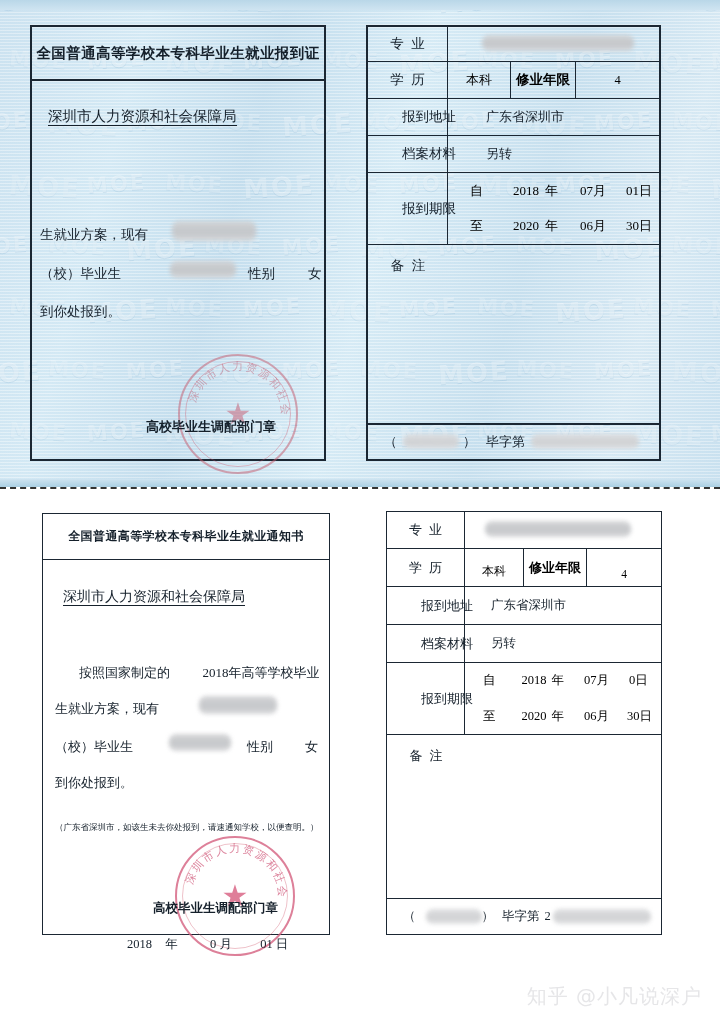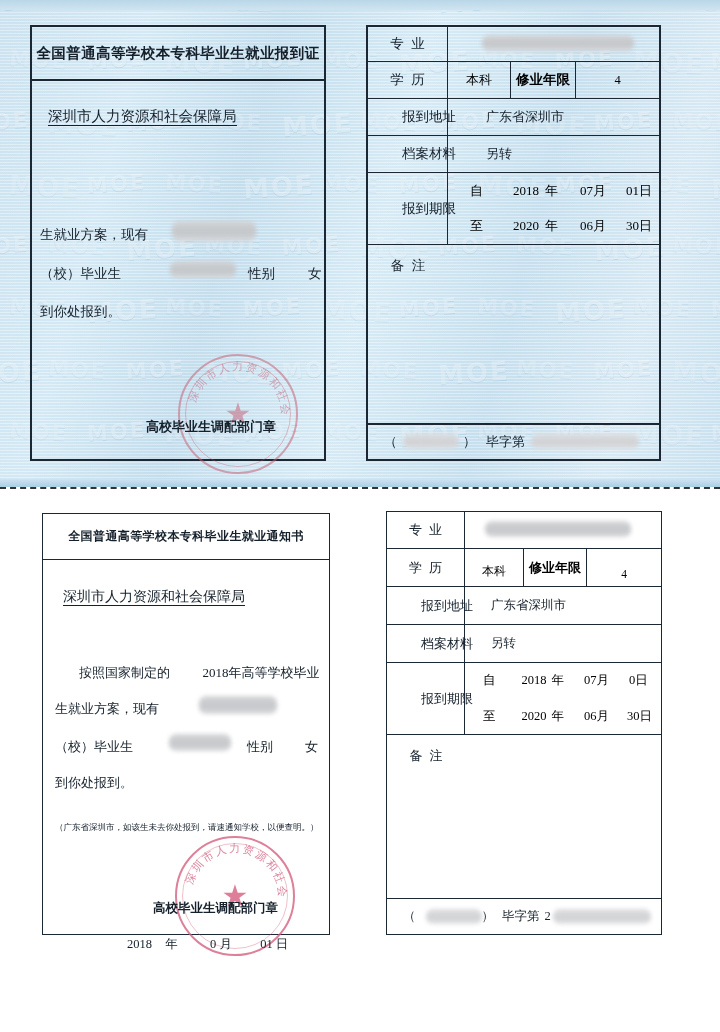--- a/index.html
+++ b/index.html
@@ -565,13 +565,16 @@
       <span style="display:inline-block;width:8px;"></span>
       <span>毕字第</span>
       <span style="display:inline-block;width:5px;"></span>
       <span>2</span>
       <span style="display:inline-block;width:96px;position:relative;">
         <span class="redact light" style="left:2px;top:-8px;width:98px;height:15px;"></span>
       </span>
     </div>
   </div>
 
+  <div class="wm" style="right:18px;bottom:22px;font-size:20px;">
+    <span>知乎 @小凡说深户</span>
+  </div>
 </div>
 
 </body></html>

